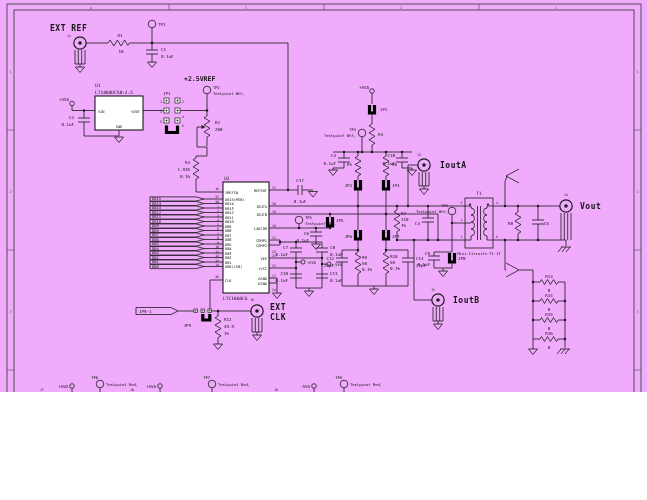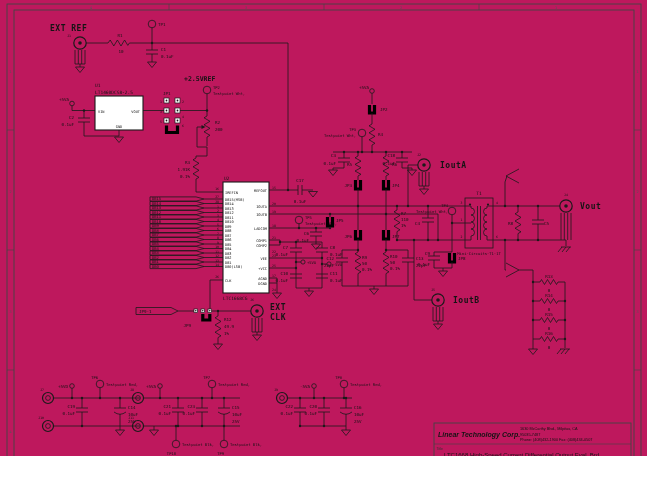--- a/index.html
+++ b/index.html
@@ -1,16 +1,16 @@
 <!DOCTYPE html>
 <html><head>
 <meta charset="utf-8">
 <style>
   html,body{margin:0;padding:0;background:#fff;}
-  #sheet{width:647px;height:456px;position:relative;background:#be185d;font-family:"DejaVu Sans Mono",monospace;}
+  #sheet{width:647px;height:392px;position:relative;background:#f0abfc;font-family:"DejaVu Sans Mono",monospace;}
   svg{display:block}
   
   .w{fill:none;stroke:#1a1a1a;stroke-width:.8;}
   .w2{fill:none;stroke:#1a1a1a;stroke-width:1.2;}
   .fr{fill:none;stroke:#444;stroke-width:.9;}
   .fr2{fill:none;stroke:#444;stroke-width:.6;}
   .blk{fill:none;stroke:#000;stroke-width:3.2;}
   .dot{fill:#1a1a1a;stroke:none;}
   .pad{fill:#fff;stroke:#1a1a1a;stroke-width:.7;}
   .box{fill:#fff;stroke:#1a1a1a;stroke-width:1.1;}

